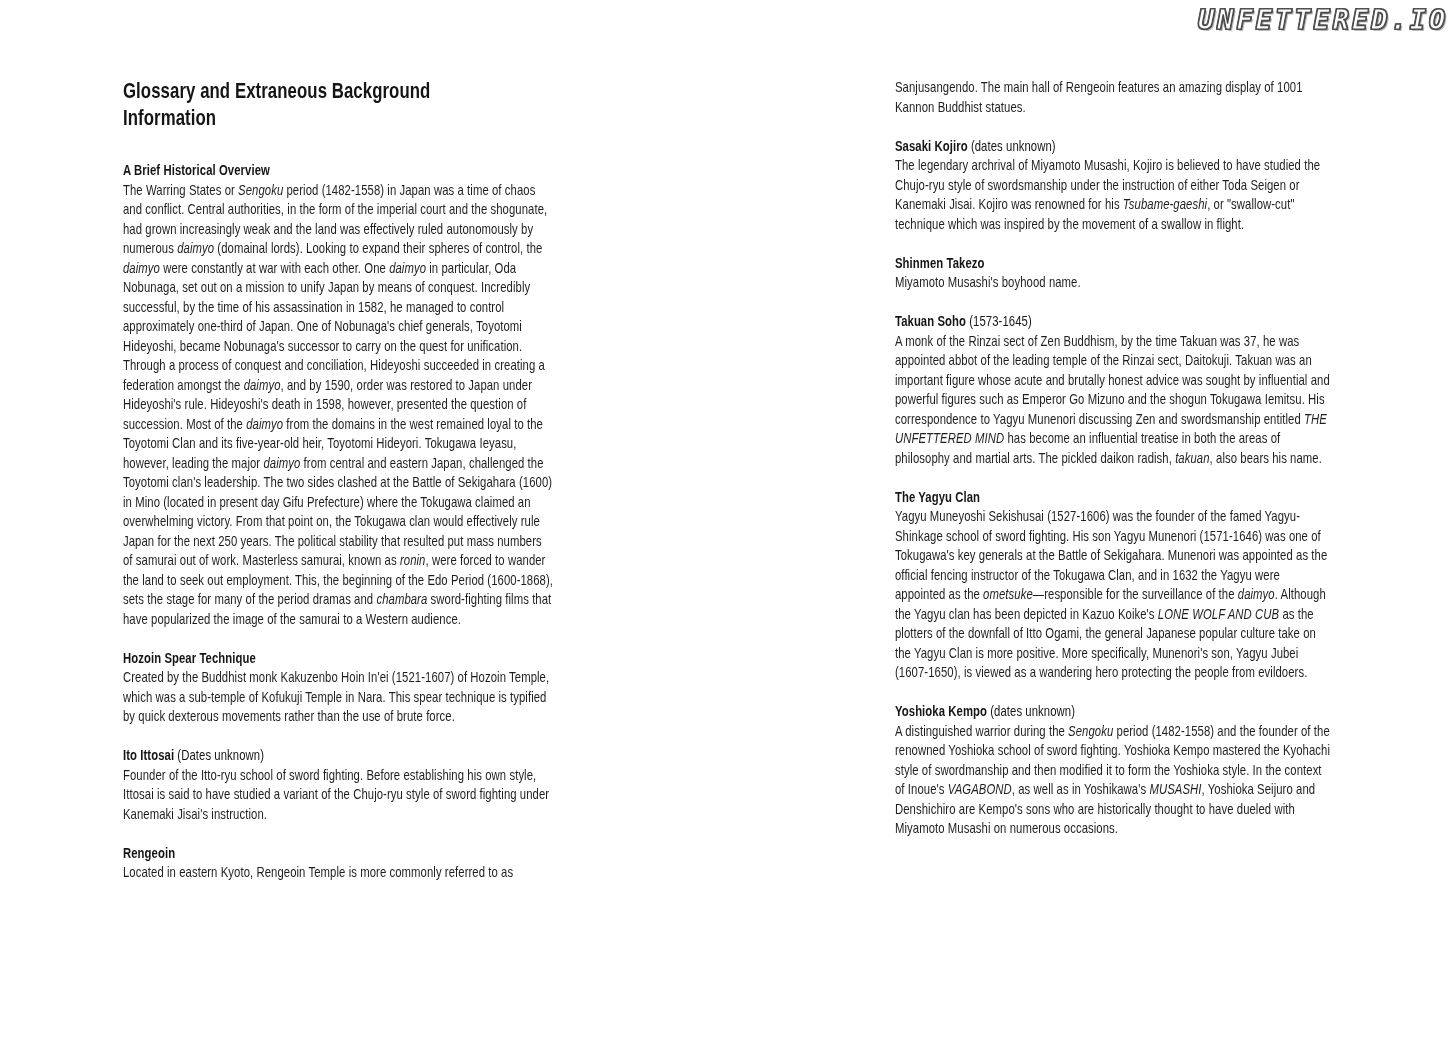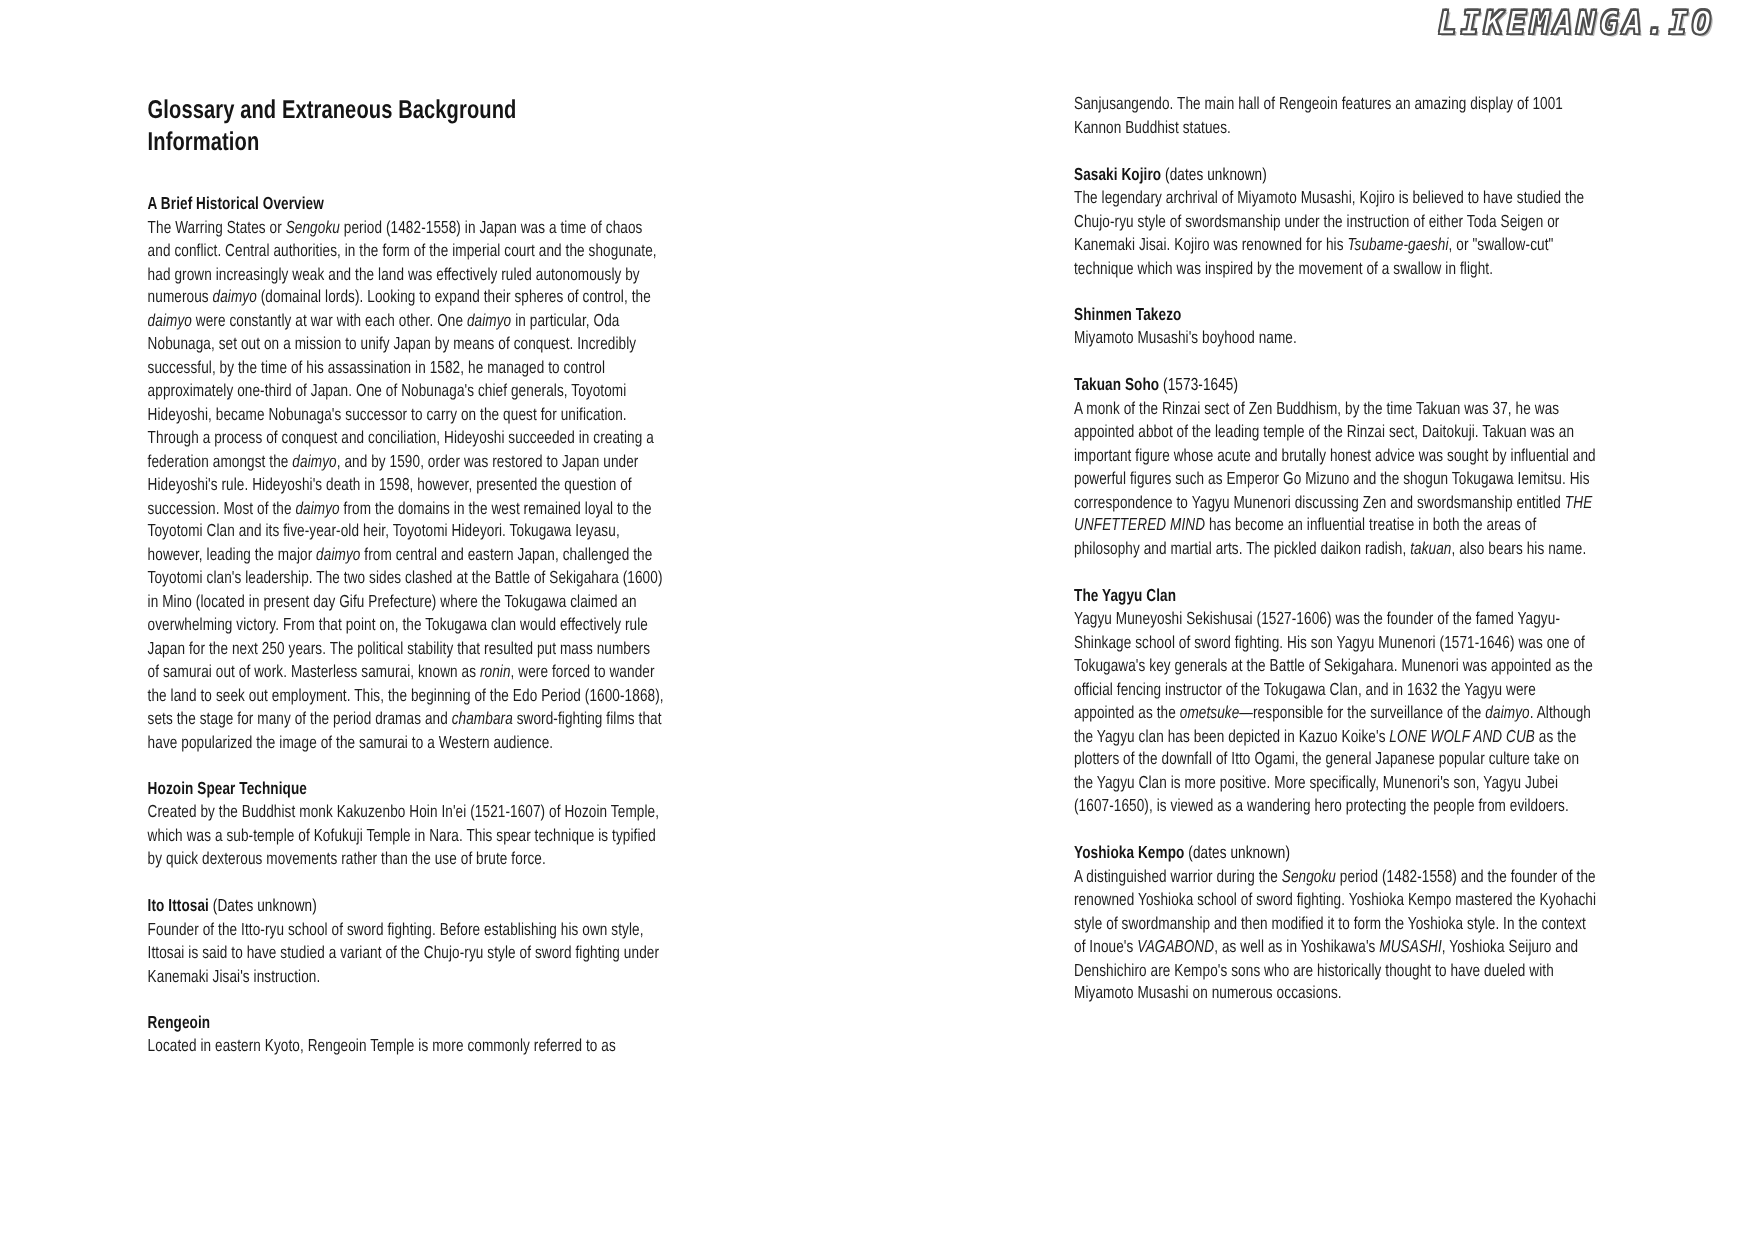--- a/index.html
+++ b/index.html
@@ -69,21 +69,21 @@
   }
   .section h2 .hb { font-weight: bold; }
   .section h2 .suffix { font-weight: normal; }
   .section p { margin: 0; }
   .section em { font-style: italic; }
 </style>
 </head>
 <body>
 
 <div class="page">
-  <div class="logo">LIKEMANGA.IO</div>
+  <div class="logo">UNFETTERED.IO</div>
 
   <div class="col col-left">
     <h1 class="title">
       <span class="title-line">Glossary and Extraneous Background</span>
       <span class="title-line">Information</span>
     </h1>
     <div class="sections">
         <div class="section">
           <h2><span class="hb">A Brief Historical Overview</span></h2>
           <p><span>The Warring States or </span><em>Sengoku</em><span> period (1482-1558) in Japan was a time of chaos and conflict. Central authorities, in the form of the imperial court and the shogunate, had grown increasingly weak and the land was effectively ruled autonomously by numerous </span><em>daimyo</em><span> (domainal lords). Looking to expand their spheres of control, the </span><em>daimyo</em><span> were constantly at war with each other. One </span><em>daimyo</em><span> in particular, Oda Nobunaga, set out on a mission to unify Japan by means of conquest. Incredibly successful, by the time of his assassination in 1582, he managed to control approximately one-third of Japan. One of Nobunaga's chief generals, Toyotomi Hideyoshi, became Nobunaga's successor to carry on the quest for unification. Through a process of conquest and conciliation, Hideyoshi succeeded in creating a federation amongst the </span><em>daimyo</em><span>, and by 1590, order was restored to Japan under Hideyoshi's rule. Hideyoshi's death in 1598, however, presented the question of succession. Most of the </span><em>daimyo</em><span> from the domains in the west remained loyal to the Toyotomi Clan and its five-year-old heir, Toyotomi Hideyori. Tokugawa Ieyasu, however, leading the major </span><em>daimyo</em><span> from central and eastern Japan, challenged the Toyotomi clan's leadership. The two sides clashed at the Battle of Sekigahara (1600) in Mino (located in present day Gifu Prefecture) where the Tokugawa claimed an overwhelming victory.  From that point on, the Tokugawa clan would effectively rule Japan for the next 250 years. The political stability that resulted put mass numbers of samurai out of work. Masterless samurai, known as </span><em>ronin</em><span>, were forced to wander the land to seek out employment. This, the beginning of the Edo Period (1600-1868), sets the stage for many of the period dramas and </span><em>chambara</em><span> sword-fighting films that have popularized the image of the samurai to a Western audience.</span></p>

